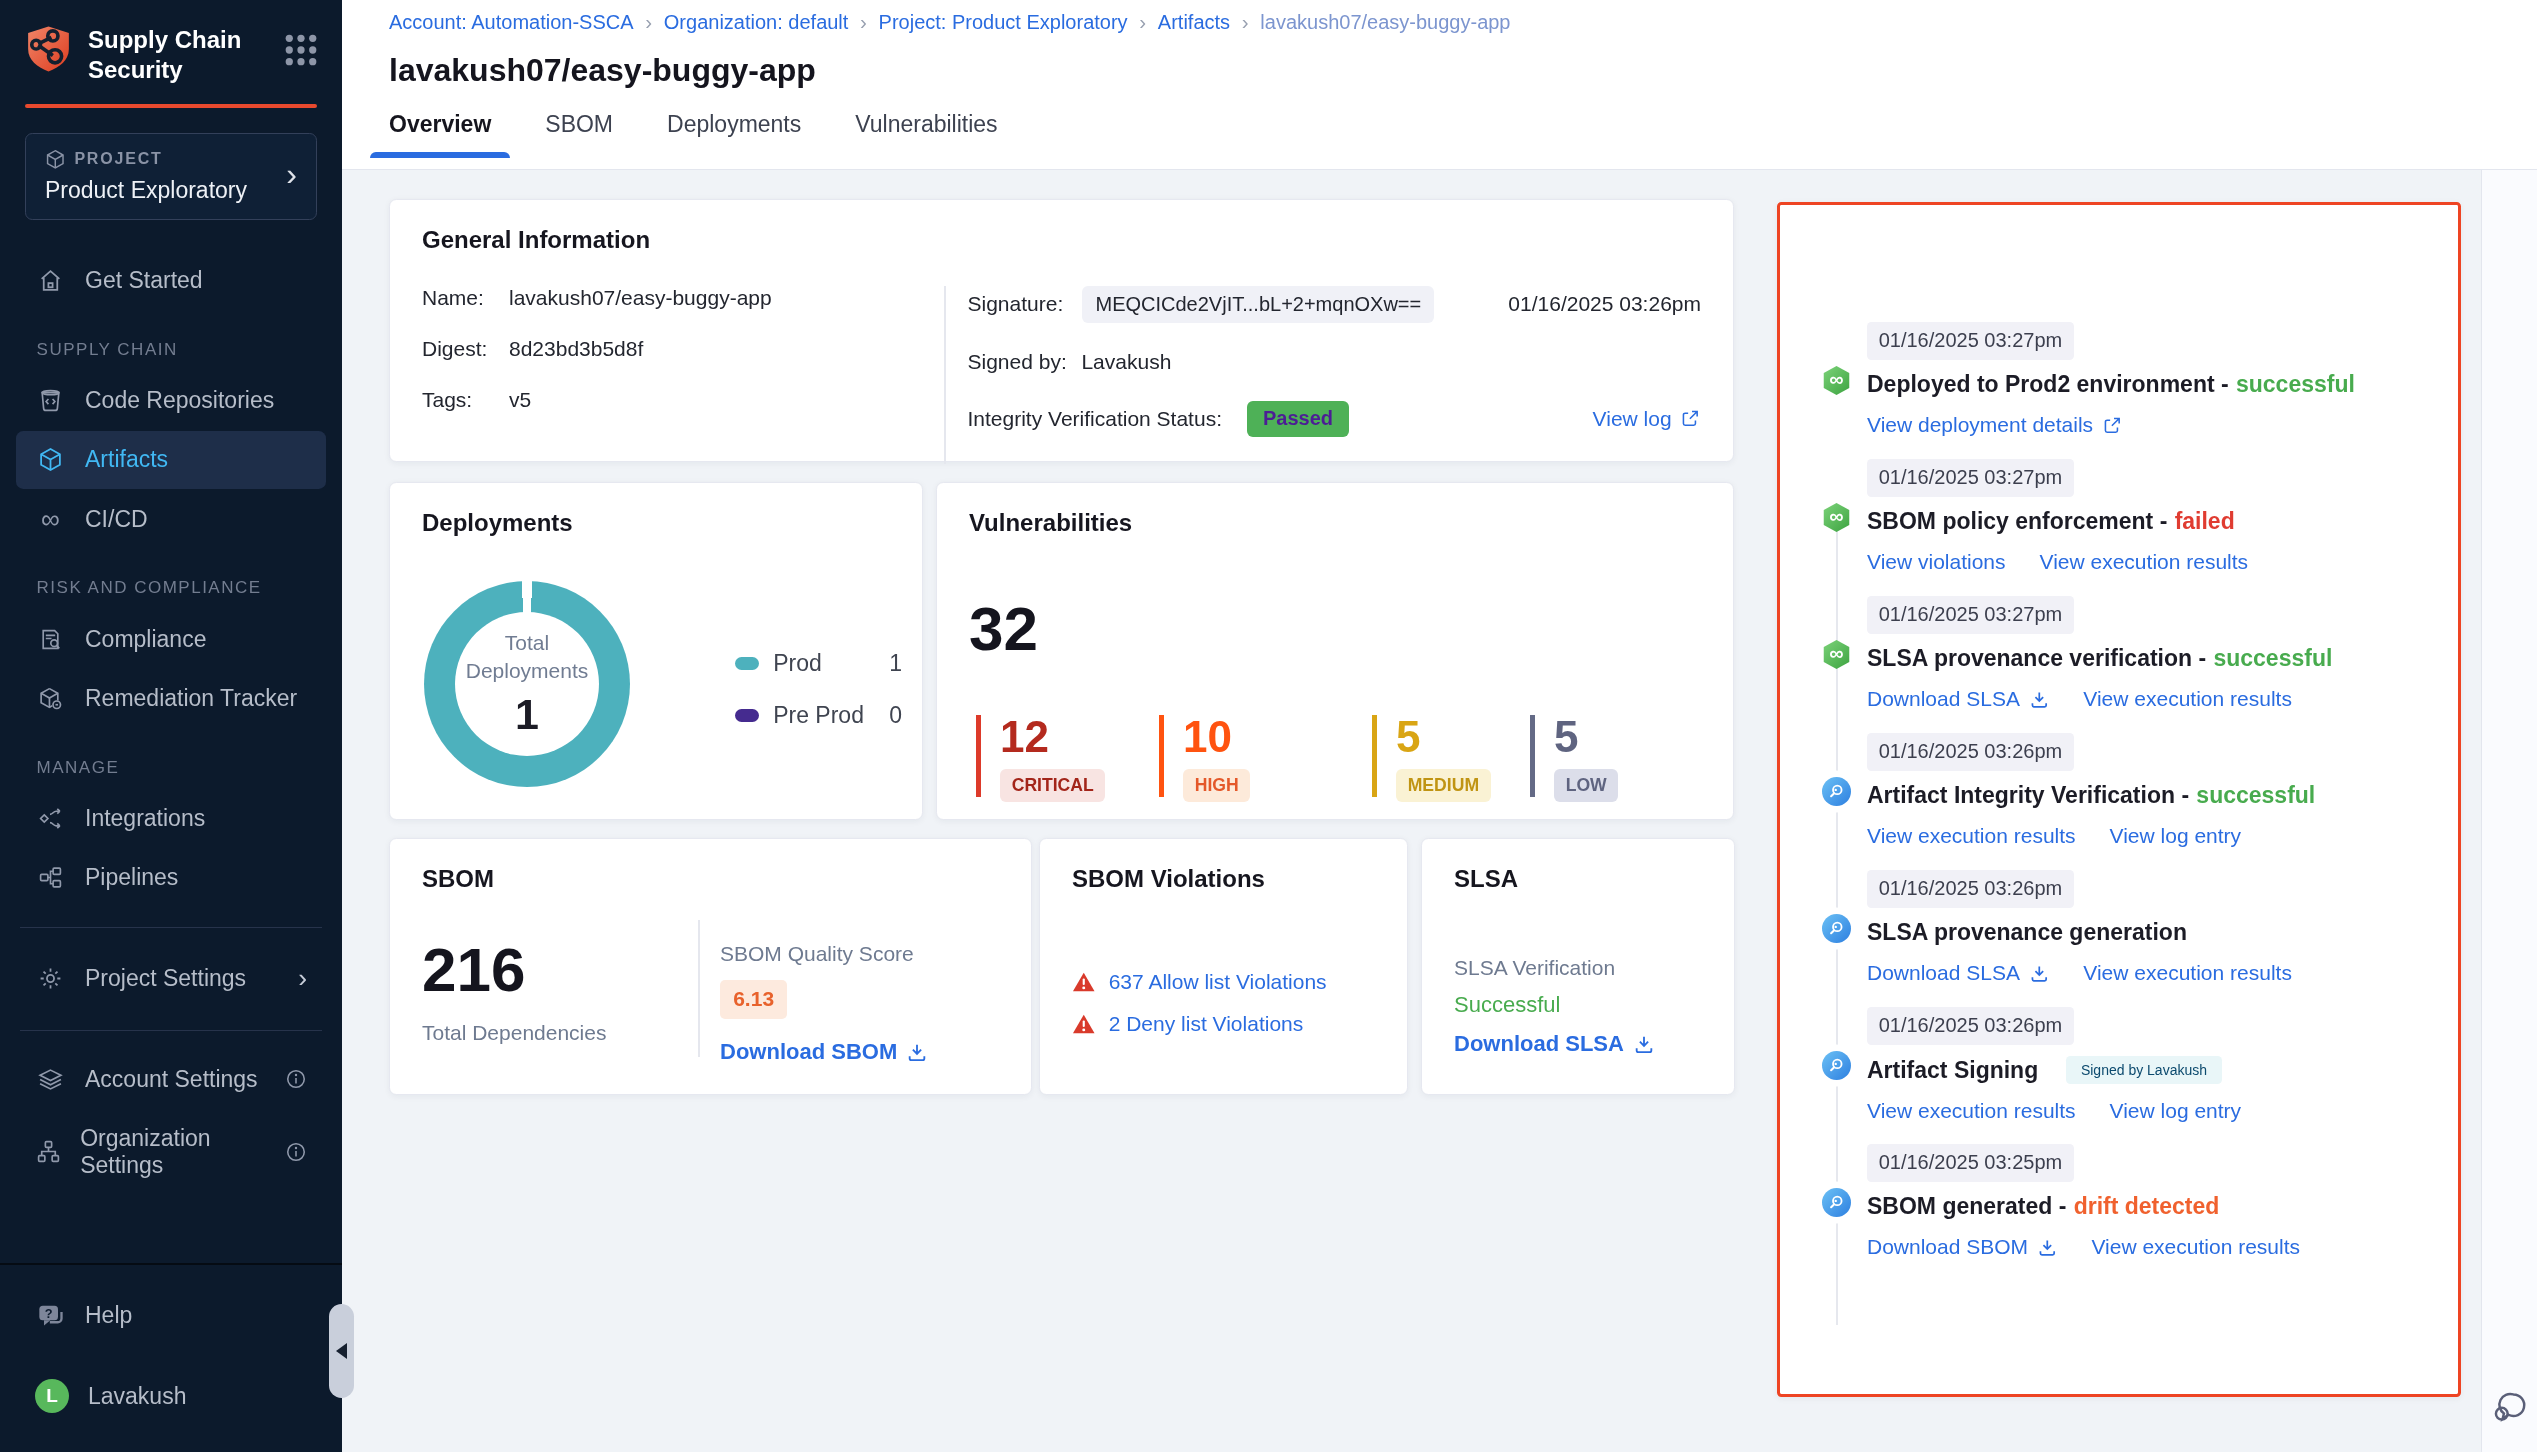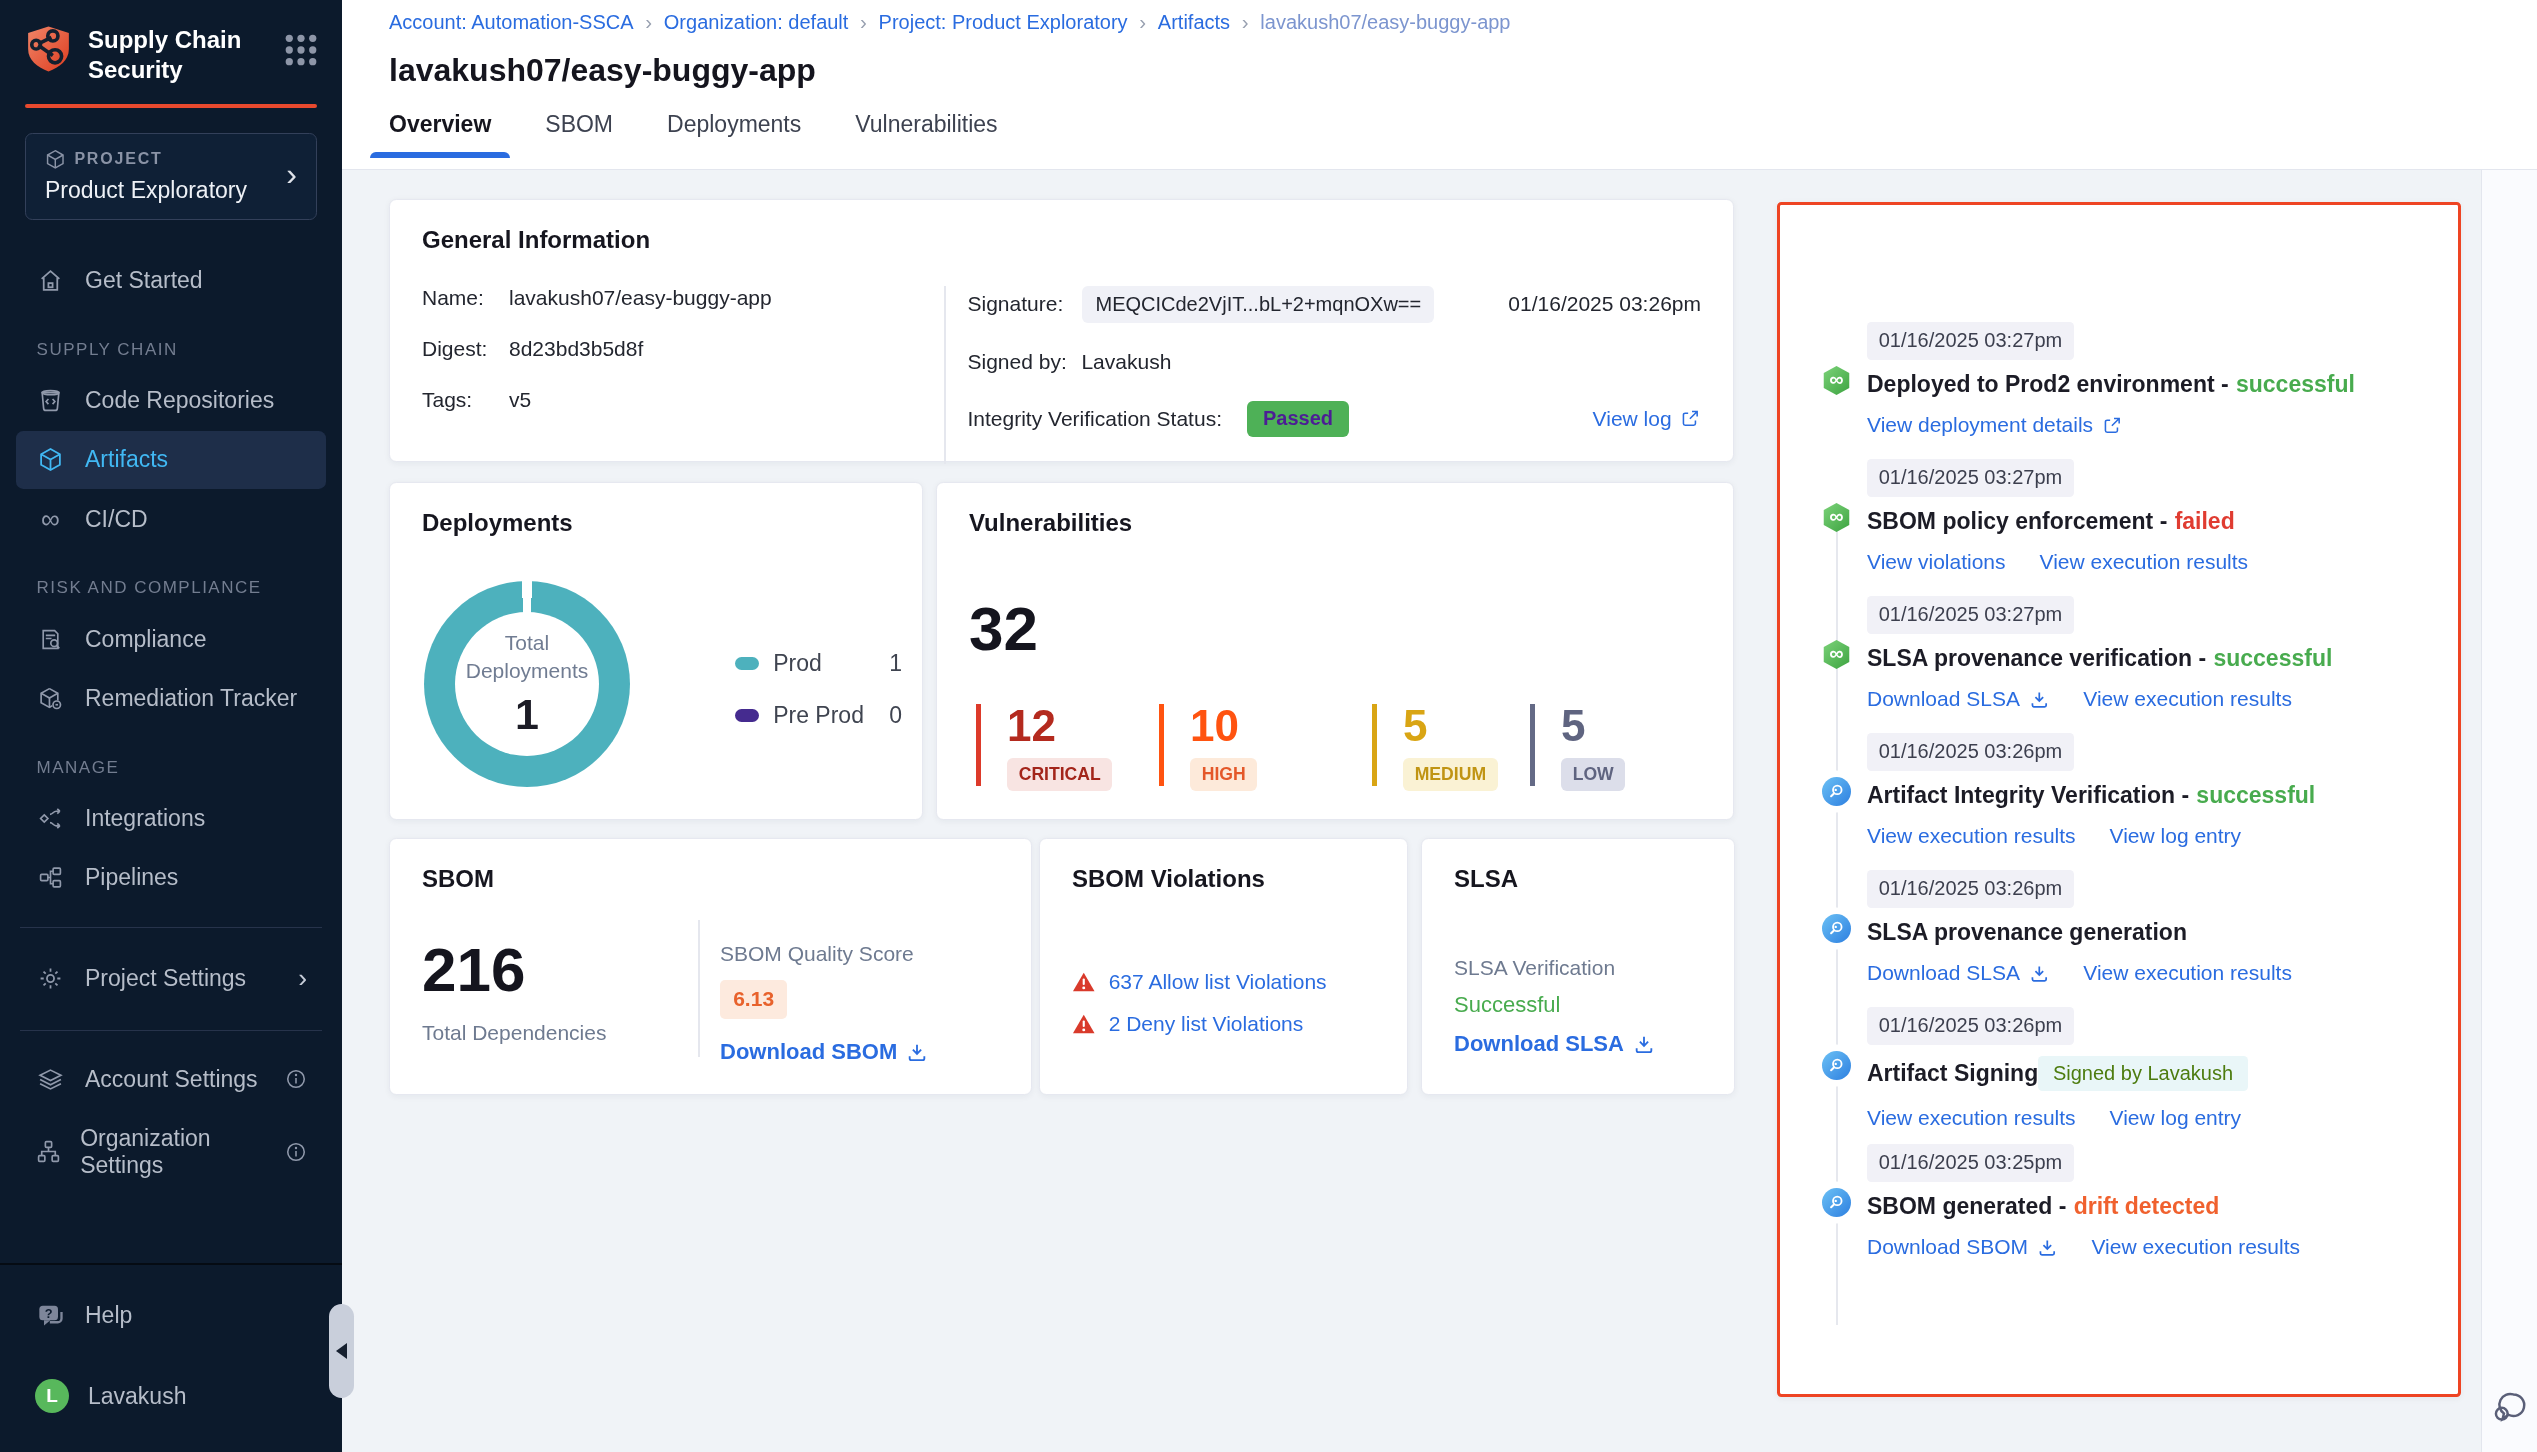--- a/index.html
+++ b/index.html
@@ -97,21 +97,21 @@
   .donut-center { position:absolute; inset:0; z-index:1; display:flex; flex-direction:column; align-items:center; justify-content:center; }
   .donut-center .dc-label { font-size:21px; color:#707c92; line-height:1.35; }
   .donut-center .dc-total { font-size:43px; font-weight:bold; color:#1c1c26; margin-top:4.4px; }
   .legend-row { position:absolute; left:345px; width:167px; display:flex; align-items:center; gap:14.7px; font-size:23px; color:#3f4450; }
   .legend-swatch { width:23.5px; height:13.2px; border-radius:6.6px; flex:none; }
   .legend-val { margin-left:auto; }
 
   
   #card-vulns { left:594px; top:312px; width:798px; height:338px; padding:26.4px 32px; }
   .vuln-total { position:absolute; left:32px; top:110px; font-size:62px; font-weight:bold; color:#15151e; }
-  .sev { position:absolute; top:221px; height:82px; border-left:5.1px solid var(--c); padding-left:26px; }
+  .sev { position:absolute; top:232px; height:82px; border-left:5.1px solid var(--c); padding-left:19px; }
   .sev-num { font-size:44px; font-weight:bold; color:var(--n); line-height:1; }
   .sev-badge { display:inline-block; margin-top:10.3px; font-size:17.6px; font-weight:bold; color:var(--bt);
                background:var(--bg); padding:5.9px 11.7px; border-radius:5.9px; }
   .sev-critical { --c:#dd3a2a; --n:#b42a1e; --bt:#a3251a; --bg:#f8e4e2; }
   .sev-high     { --c:#ff5310; --n:#ff5310; --bt:#e4582a; --bg:#fdeada; }
   .sev-medium   { --c:#d9a514; --n:#d9a514; --bt:#c09413; --bg:#faf2d4; }
   .sev-low      { --c:#646a86; --n:#5f6480; --bt:#5f6480; --bg:#dcdeea; }
 
   
   #card-sbom { left:47px; top:668px; width:643px; height:257px; padding:26.4px 32px; }
@@ -145,21 +145,21 @@
   .eicon { position:absolute; left:42px; top:44px; width:29px; height:29px; z-index:2;
            display:flex; align-items:center; justify-content:center; box-shadow:0 0 0 6.6px #fff; }
   .eicon-green { background:linear-gradient(135deg,#7ed47b,#3ba23f); clip-path:polygon(50% 0,94% 24%,94% 76%,50% 100%,6% 76%,6% 24%);
                  box-shadow:none; border-radius:4.4px; }
   .eicon-blue { background:linear-gradient(135deg,#6cc1f5,#2d7fe0); border-radius:50%; }
   .einf { color:#fff; font-size:20px; font-weight:bold; line-height:1; margin-top:-2.2px; }
   .etime { display:inline-block; background:#f1f1f7; color:#3c3f4e; font-size:20px; padding:7.3px 11.7px; border-radius:4.4px; }
   .etitle { margin-top:11.7px; font-size:23px; font-weight:600; color:#1c1c26; display:flex; align-items:center; }
   .estatus { margin-left:7.3px; font-weight:600; }
   .status-green { color:#48ab4e; } .status-red { color:#e03c31; } .status-orange { color:#f0612e; }
-  .signed-badge { background:#e9f6f8; color:#4d7c0f; font-weight:normal; font-size:20px; padding:5.9px 14.7px; border-radius:4.4px; margin-left:0; }
+  .signed-badge { background:#e9f6f8; color:#0c4a6e; font-weight:normal; font-size:14px; padding:5.9px 14.7px; border-radius:4.4px; margin-left:28px; }
   .elinks { margin-top:14.7px; display:flex; gap:34px; font-size:21px; font-weight:500; }
 
   
   .right-rail { position:absolute; right:0; top:0; bottom:0; width:57px; background:#fafbfe; border-left:1.5px solid #e3e6ee; }
   .chat-icon { position:absolute; right:10.3px; bottom:26.4px; color:#5a5f78; cursor:pointer; }
 
   svg { display:block; }
 </style>
 </head>
 <body>

